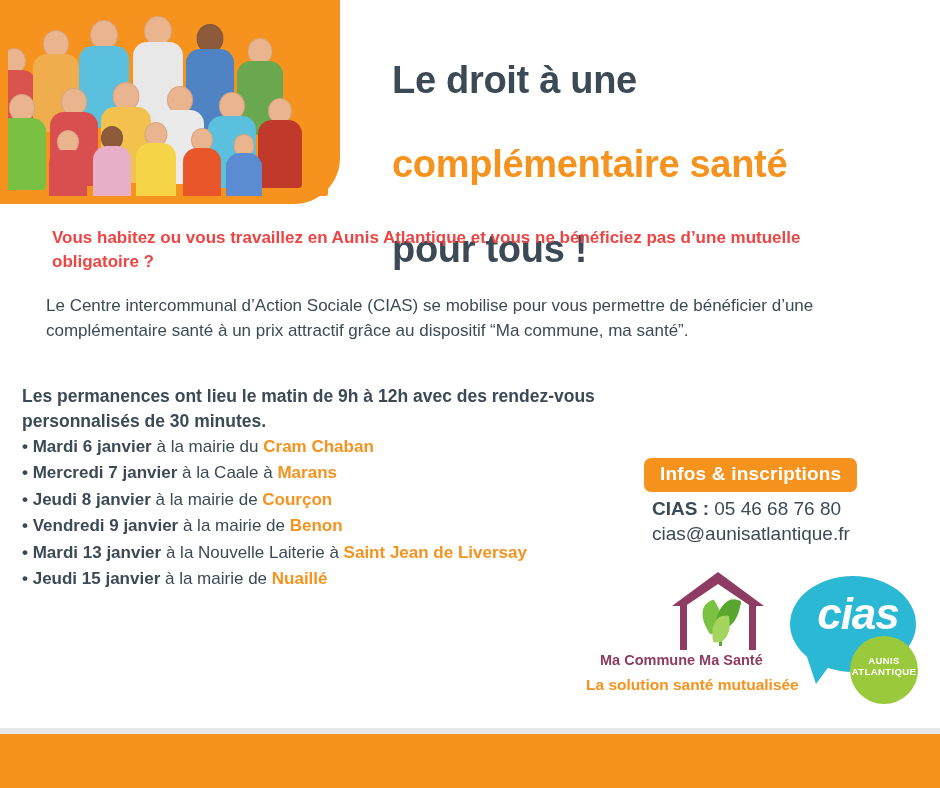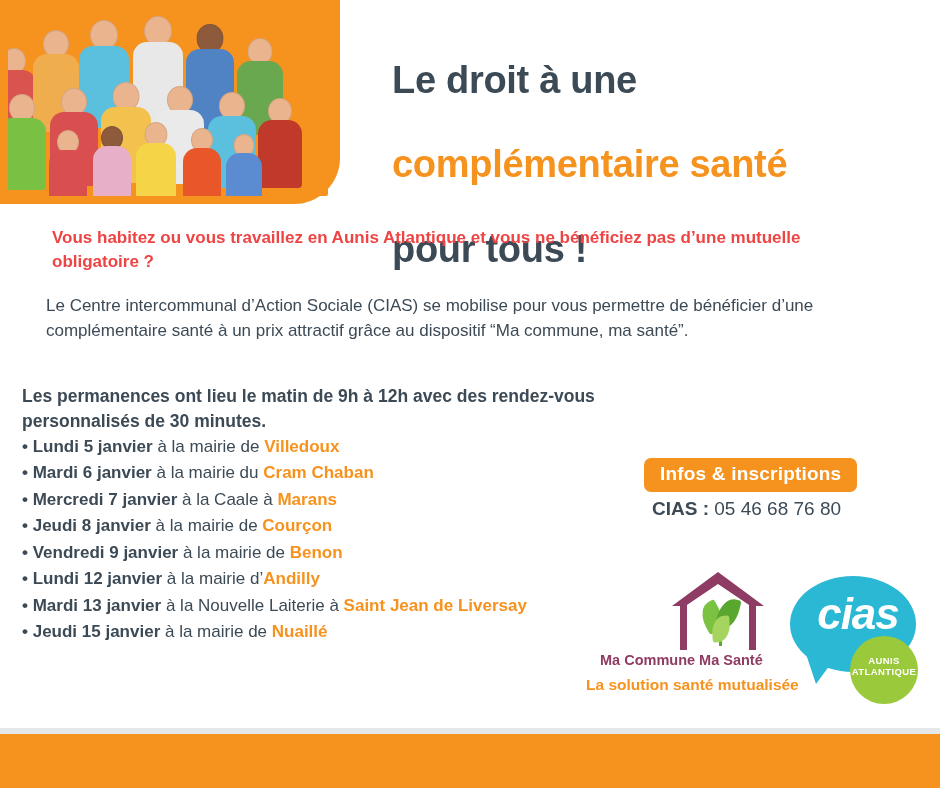--- a/index.html
+++ b/index.html
@@ -380,58 +380,51 @@
 
 <div class="lead">Vous habitez ou vous travaillez en Aunis Atlantique et vous ne bénéficiez pas d’une mutuelle obligatoire ?</div>
 
 <div class="para">Le Centre intercommunal d’Action Sociale (CIAS) se mobilise pour vous permettre de bénéficier d’une complémentaire santé à un prix attractif grâce au dispositif “Ma commune, ma santé”.</div>
 
 <div class="perm-head">Les permanences ont lieu le matin de 9h à 12h avec des rendez-vous personnalisés de 30 minutes.</div>
 
 <div class="dates">
   <div class="date-row">
     <span class="bullet">•</span>
-    <span class="day">Lundi 5 janvier</span><span class="mid"> à la mairie de </span><span class="place">Villedoux</span>
-  </div>
-  <div class="date-row">
-    <span class="bullet">•</span>
     <span class="day">Mardi 6 janvier</span><span class="mid"> à la mairie du </span><span class="place">Cram Chaban</span>
   </div>
   <div class="date-row">
     <span class="bullet">•</span>
     <span class="day">Mercredi 7 janvier</span><span class="mid"> à la Caale à </span><span class="place">Marans</span>
   </div>
   <div class="date-row">
     <span class="bullet">•</span>
     <span class="day">Jeudi 8 janvier</span><span class="mid"> à la mairie de </span><span class="place">Courçon</span>
   </div>
   <div class="date-row">
     <span class="bullet">•</span>
     <span class="day">Vendredi 9 janvier</span><span class="mid"> à la mairie de </span><span class="place">Benon</span>
-  </div>
-  <div class="date-row">
-    <span class="bullet">•</span>
-    <span class="day">Lundi 12 janvier</span><span class="mid"> à la mairie d’</span><span class="place">Andilly</span>
   </div>
   <div class="date-row">
     <span class="bullet">•</span>
     <span class="day">Mardi 13 janvier</span><span class="mid"> à la Nouvelle Laiterie à </span><span class="place">Saint Jean de Liversay</span>
   </div>
   <div class="date-row">
     <span class="bullet">•</span>
     <span class="day">Jeudi 15 janvier</span><span class="mid"> à la mairie de </span><span class="place">Nuaillé</span>
   </div>
 </div>
 
 <div class="infos-badge">Infos &amp; inscriptions</div>
 <div class="contact">
   <div>
     <span class="label">CIAS :</span>
     <span>05 46 68 76 80</span>
   </div>
+  <div>cias@aunisatlantique.fr</div>
 </div>
 
 <div class="logo-mcms">
   <div class="house">
     <div class="roof"></div>
     <div class="roof-inner"></div>
     <div class="wall-l"></div>
     <div class="wall-r"></div>
     <div class="stem"></div>
     <div class="leafA"></div>

